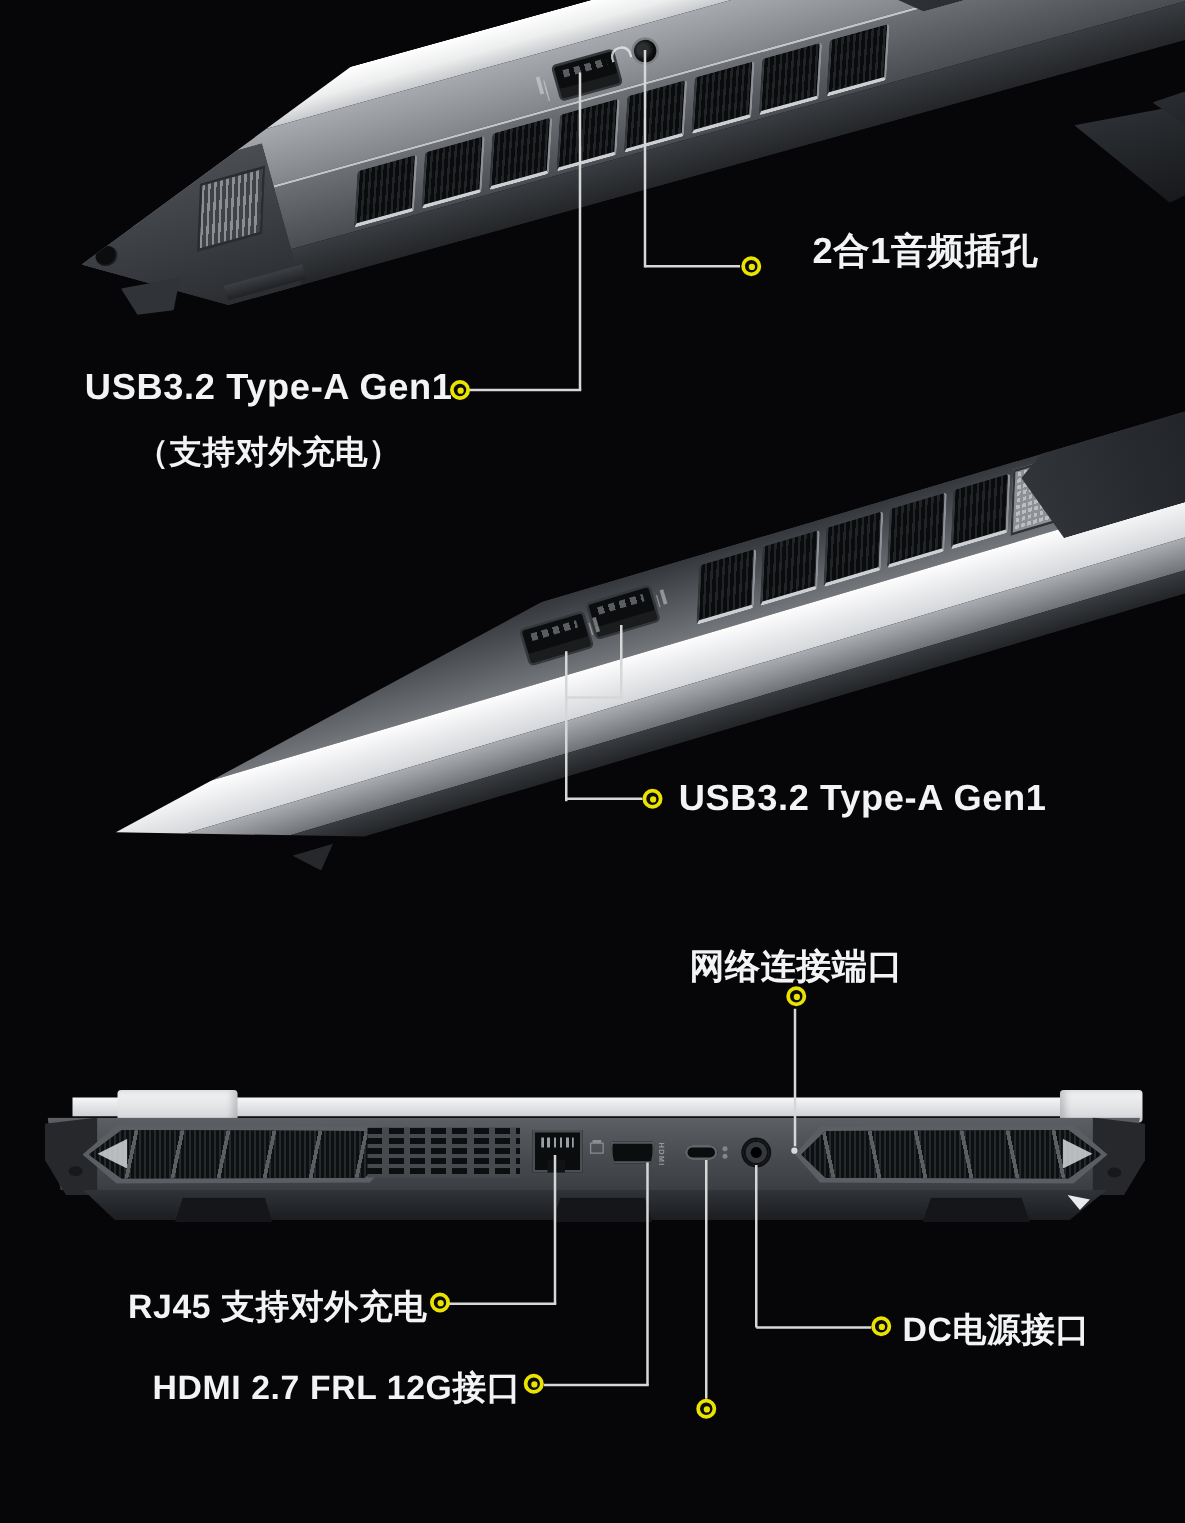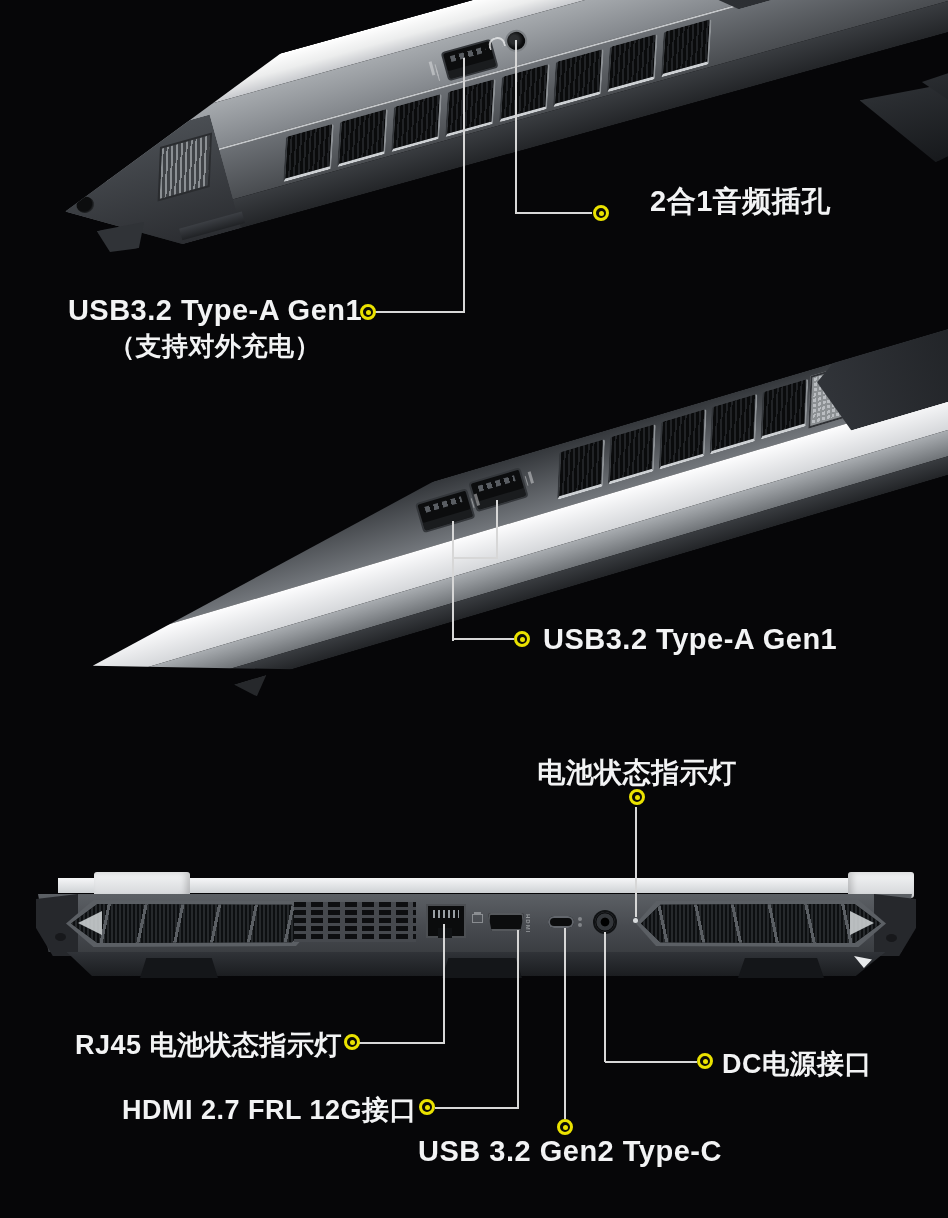--- a/index.html
+++ b/index.html
@@ -7,21 +7,21 @@
           font-family:"Liberation Sans",sans-serif;}
   
   .vline{position:absolute;width:2px;background:#d7d7d7;}
   .hline{position:absolute;height:2px;background:#d7d7d7;}
   .marker{position:absolute;width:16px;height:16px;border:3px solid #eae200;border-radius:50%;
           box-sizing:border-box;background:#0b0b07;z-index:30;}
   .marker .dot{position:absolute;left:50%;top:50%;width:5px;height:5px;margin:-2.5px 0 0 -2.5px;
                border-radius:50%;background:#eae200;}
   .lbl{position:absolute;color:#f2f3f4;font-weight:bold;z-index:30;letter-spacing:.5px;}
   .t1{font-size:29px;line-height:33px;}
-  .t2{font-size:26px;line-height:32px;margin-top:3px;}
+  .t2{font-size:26px;line-height:32px;margin-top:18px;}
   .vline,.hline{z-index:25;}
   
   .laptop{position:absolute;}
   .band{position:absolute;left:0;width:100%;}
   .vent{position:absolute;transform:skewX(-19deg);border-radius:3px;
         background:linear-gradient(180deg,#0b0c0d,#191b1d);
         background-image:repeating-linear-gradient(90deg,#0a0b0c 0 3px,#212326 3px 5px);
         border-bottom:3px solid #cdd0d3;border-right:2px solid #8e9296;border-left:2px solid #33363a;}
   .sideusb{position:absolute;background:#0c0d0e;border:2px solid #34373b;border-radius:4px;
            box-shadow:inset 0 -8px 0 #1a1c1e;}
@@ -222,36 +222,36 @@
     <div class="marker" style="left:514px;top:631px;">
         <div class="dot"></div>
       </div>
     <div class="lbl" style="left:543px;top:623px;">
       <div class="t1">USB3.2 Type-A Gen1</div>
     </div>
   </div>
 
   <div>
     <div class="lbl" style="left:512px;top:756px;width:250px;text-align:center;">
-      <div class="t1" style="font-size:28px;">电池状态指示灯</div>
+      <div class="t1" style="font-size:28px;">网络连接端口</div>
     </div>
     <div class="marker" style="left:629px;top:789px;">
         <div class="dot"></div>
       </div>
     <div class="vline" style="left:635px;top:807px;height:110px;"></div>
   </div>
 
   <div>
     <div class="vline" style="left:443px;top:924px;height:119px;"></div>
     <div class="hline" style="left:359px;top:1042px;width:86px;"></div>
     <div class="marker" style="left:344px;top:1034px;">
         <div class="dot"></div>
       </div>
     <div class="lbl" style="left:60px;top:1029px;width:282px;text-align:right;">
-      <div class="t1" style="font-size:27px;">RJ45 电池状态指示灯</div>
+      <div class="t1" style="font-size:27px;">RJ45 支持对外充电</div>
     </div>
   </div>
 
   <div>
     <div class="vline" style="left:517px;top:930px;height:178px;"></div>
     <div class="hline" style="left:435px;top:1107px;width:84px;"></div>
     <div class="marker" style="left:419px;top:1099px;">
         <div class="dot"></div>
       </div>
     <div class="lbl" style="left:80px;top:1094px;width:337px;text-align:right;">
@@ -269,17 +269,16 @@
       <div class="t1" style="font-size:27px;text-align:center;">DC电源接口</div>
     </div>
   </div>
 
   <div>
     <div class="vline" style="left:564px;top:928px;height:191px;"></div>
     <div class="marker" style="left:557px;top:1119px;">
         <div class="dot"></div>
       </div>
     <div class="lbl" style="left:370px;top:1135px;width:400px;text-align:center;">
-      <div class="t1">USB 3.2 Gen2 Type-C</div>
     </div>
   </div>
 
 </div>
 
 </body></html>

